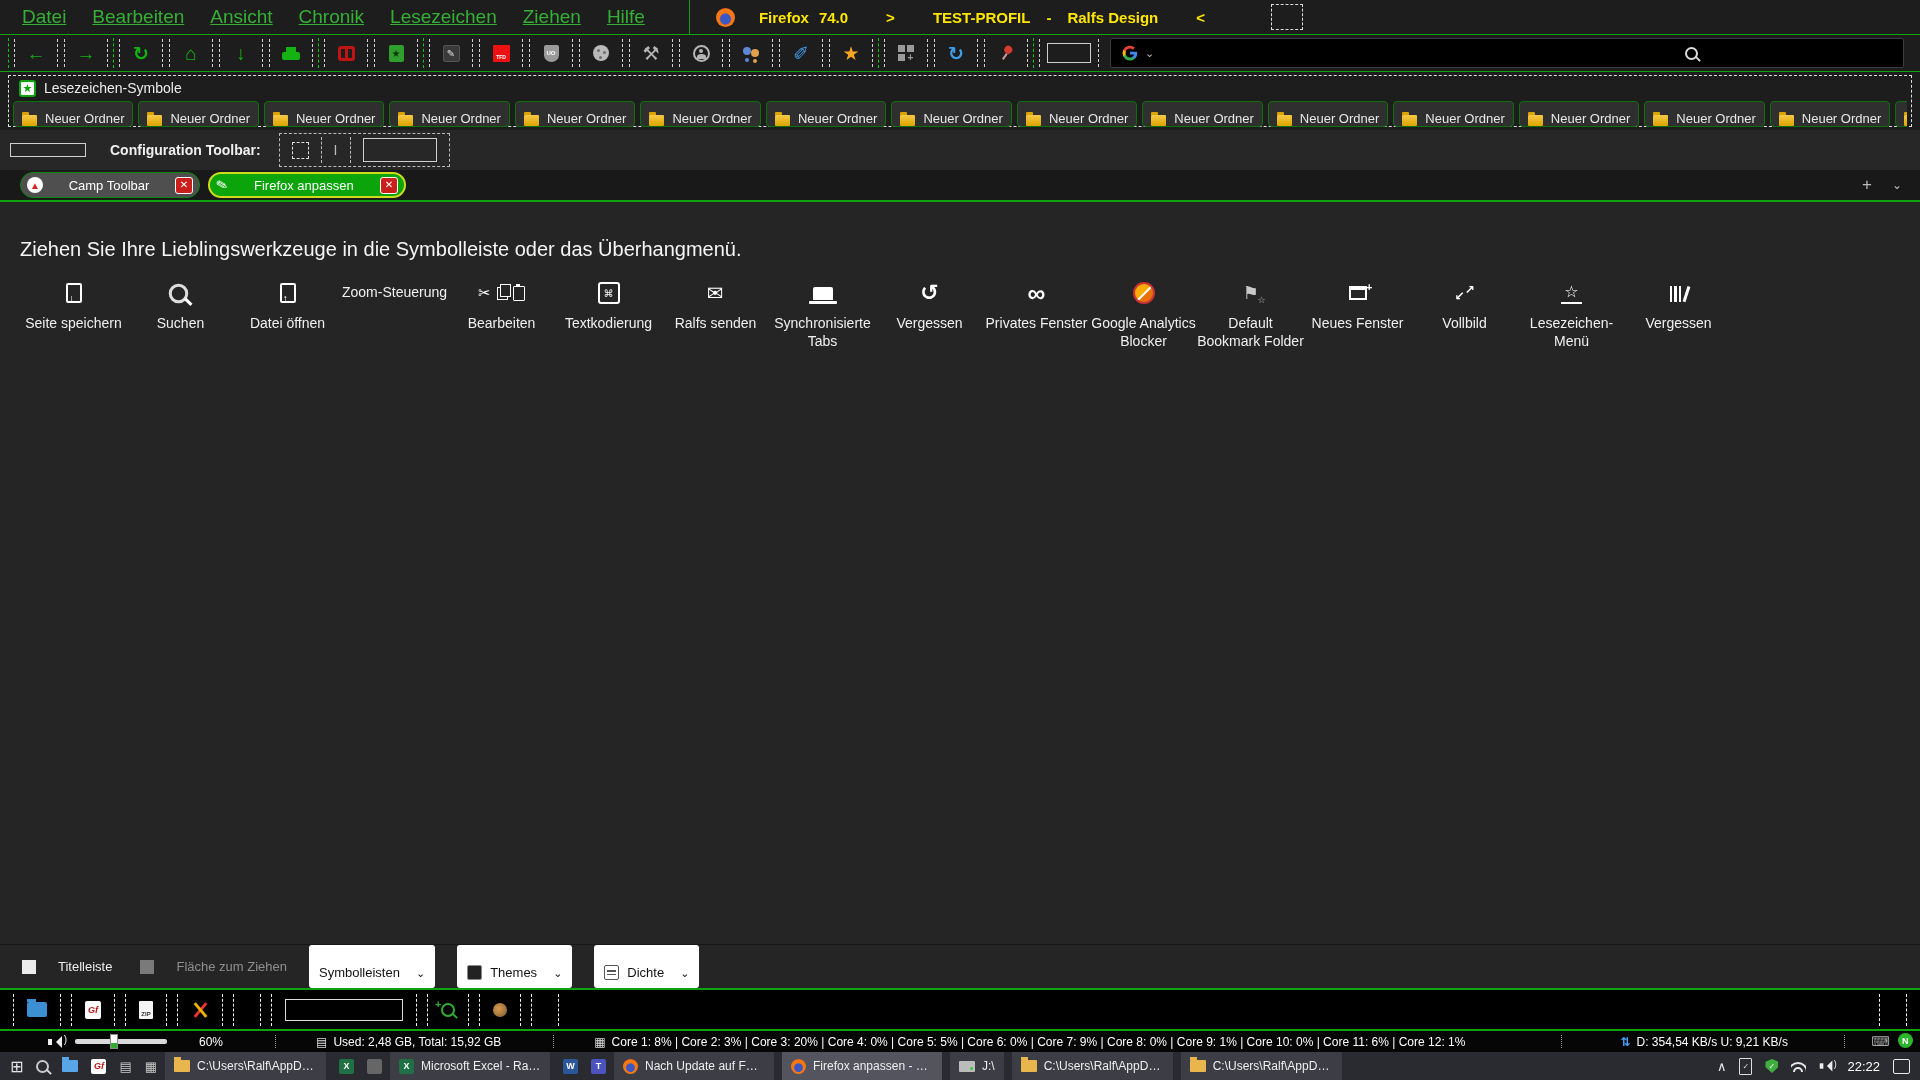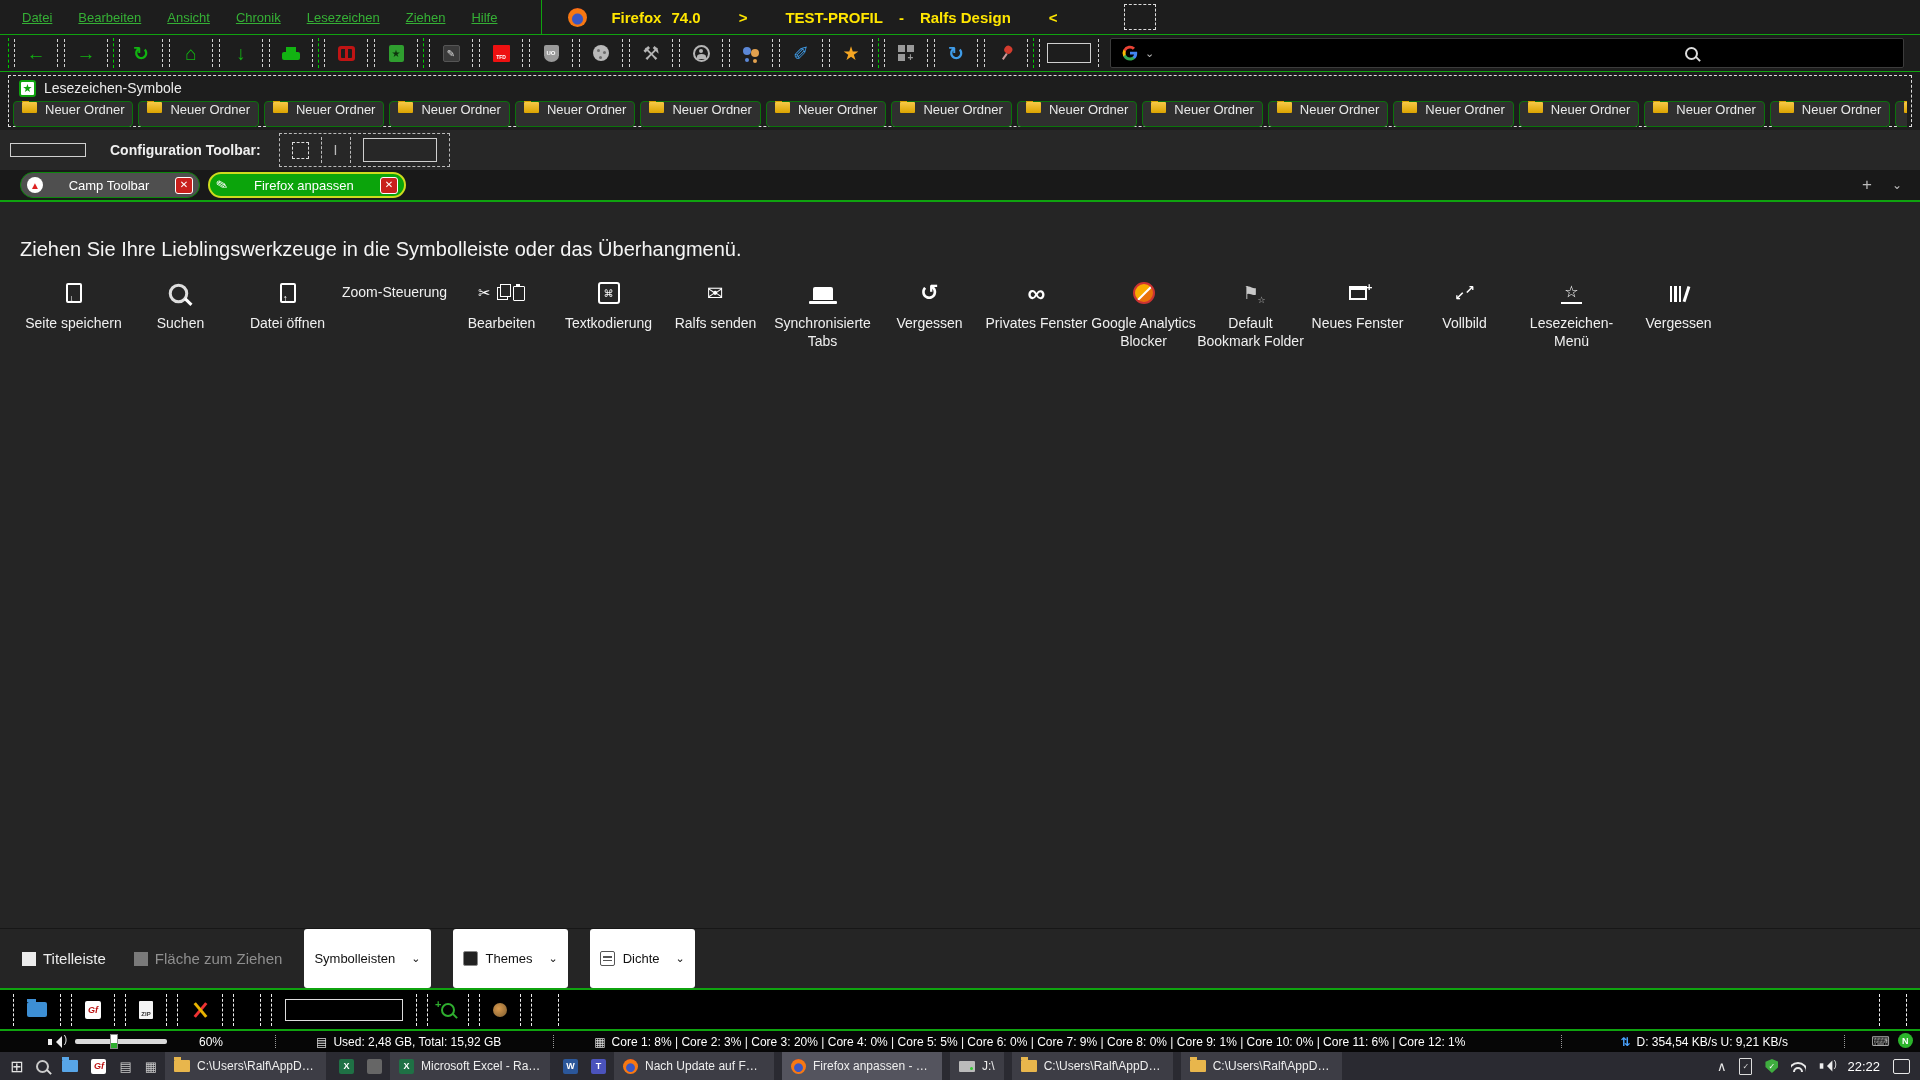--- a/index.html
+++ b/index.html
@@ -2,21 +2,21 @@
 <html><head>
 <meta charset="utf-8">
 <style>
   html,body{margin:0;padding:0}
   body{width:1920px;height:1080px;overflow:hidden;background:#252525;
        font-family:"Liberation Sans","DejaVu Sans",sans-serif;
        display:flex;flex-direction:column}
   
   .menubar{flex:0 0 34px;background:#1d1d1d;display:flex;align-items:center;border-bottom:1px solid #0fa30f}
   .menu-wrap{display:flex;gap:26px;margin-left:22px}
-  .menu-item{color:#35b035;font-size:13px;text-decoration:underline;cursor:default;white-space:nowrap}
+  .menu-item{color:#35b035;font-size:19px;text-decoration:underline;cursor:default;white-space:nowrap}
   .vsep{width:0;border-left:1px solid #0fa30f;height:34px;margin-left:44px}
   .ffx{width:19px;height:19px;border-radius:50%;display:inline-block;flex:0 0 auto;
        background:radial-gradient(circle at 50% 58%,#3a57c4 0 34%,#f77812 42% 70%,#e8332b 78%,#a9125e 100%)}
   .menubar .ffx{margin-left:26px}
   .title-parts{display:flex;align-items:center;color:#ffe600;font-weight:bold;font-size:15px;margin-left:24px;white-space:nowrap}
   .tp-gap{margin-left:38px}
   .dash-spacer{width:30px;height:24px;border:1px dashed rgba(255,255,255,.85);margin-left:66px}
   
   .navbar{flex:0 0 36px;background:#1d1d1d;display:flex;align-items:center;border-bottom:1px solid #0fa30f;padding:0 6px}
   .tcell{width:42px;height:28px;margin:0 3px;display:flex;align-items:center;justify-content:center;
@@ -56,21 +56,21 @@
   .lensw::after{content:"";position:absolute;right:-3px;bottom:-4px;width:2px;height:6px;background:#ddd;transform:rotate(-45deg)}
   .urlbar .sp{flex:1}
   .urlbar .lensw{margin-right:195px}
   
   .bookmarks{flex:0 0 58px;background:#1d1d1d;padding:3px 8px 0;box-sizing:border-box}
   .bm-box{border:1px dashed rgba(255,255,255,.85);height:52px;padding:2px 4px;box-sizing:border-box}
   .bm-head{display:flex;align-items:center;gap:8px;height:20px;margin-left:6px}
   .star-box{width:17px;height:17px;background:#fff;border:2px solid #0fa30f;border-radius:3px;color:#0fa30f;font-size:11px;display:flex;align-items:center;justify-content:center;box-sizing:border-box}
   .bm-label{color:#ececec;font-size:14px}
   .bm-row{display:flex;gap:5px;margin-top:3px;overflow:hidden}
-  .bm-btn{flex:0 0 106px;height:26px;background:#2f2f2f;border:1px solid #0b720b;border-radius:4px;display:flex;align-items:flex-start;gap:8px;padding:0 8px;box-sizing:border-box}
+  .bm-btn{flex:0 0 106px;height:26px;background:#2f2f2f;border:1px solid #0b720b;border-radius:4px;display:flex;align-items:flex-end;gap:8px;padding:0 8px;box-sizing:border-box}
   .bm-btn .lbl{color:#e8e8e8;font-size:13px;white-space:nowrap}
   .folder-ic{width:15px;height:11px;background:linear-gradient(#f7c948,#dba400);border-radius:1px;position:relative;flex:0 0 15px}
   .folder-ic::before{content:"";position:absolute;left:0;top:-3px;width:7px;height:3px;background:#dba400;border-radius:1px 1px 0 0}
   
   .configrow{flex:0 0 40px;background:#272727;display:flex;align-items:center}
   .outline-bar{width:74px;height:12px;border:1px solid #cfcfcf;margin-left:10px}
   .config-label{color:#f0f0f0;font-weight:bold;font-size:14px;margin-left:24px;white-space:nowrap}
   .config-cluster{display:flex;align-items:center;height:34px;border:1px dashed #bbb;margin-left:18px;padding:0 12px;gap:12px;box-sizing:border-box}
   .mini-dashed{width:15px;height:15px;border:1.5px dashed #ddd}
   .cluster-div{width:0;height:26px;border-left:1px dashed #bbb}
@@ -122,23 +122,23 @@
   .bmstar{font-size:16px;color:#fff;border-bottom:2px solid #fff;padding:0 3px 1px}
   .libic{display:flex;align-items:flex-end;gap:2px;height:17px}
   .libic i{width:2.5px;height:16px;background:#fff}
   .libic b{width:2.5px;height:16px;background:#fff;transform:rotate(18deg);margin-left:2px}
   
   .footerbar{flex:0 0 38px;background:#252525;display:flex;align-items:center;border-top:1px solid #171717}
   .ckwrap{display:flex;align-items:center;margin-left:22px}
   .ckwrap2{margin-left:28px}
   .cb{width:14px;height:14px;background:#ececec;display:inline-block}
   .cb.dis{background:#7a7a7a}
-  .cklabel{color:#ececec;font-size:15px;margin-left:7px;white-space:nowrap}
+  .cklabel{color:#ececec;font-size:13px;margin-left:22px;white-space:nowrap}
   .cklabel.dis{color:#8f8f8f}
-  .dropbtn{height:27px;background:#fff;color:#111;border-radius:3px;display:flex;align-items:center;padding:16px 10px;font-size:13px;margin-left:22px;gap:8px;white-space:nowrap}
+  .dropbtn{height:27px;background:#fff;color:#111;border-radius:3px;display:flex;align-items:flex-end;padding:8px 10px;font-size:13px;margin-left:22px;gap:8px;white-space:nowrap}
   .dropbtn .dchev{font-size:11px;margin-left:8px}
   .thico{width:15px;height:15px;background:#222;border:1px solid #888;border-radius:2px;box-sizing:border-box}
   .deico{width:15px;height:15px;border:1px solid #555;border-radius:2px;display:flex;flex-direction:column;justify-content:space-evenly;padding:2px;box-sizing:border-box}
   .deico i{height:1.5px;background:#555}
   
   .clockbar{flex:0 0 43px;background:#000;border-top:2px solid #0fa30f;border-bottom:2px solid #0fa30f;display:flex;align-items:center;box-sizing:border-box;padding:0 8px}
   .dcell{height:32px;border-left:1px dashed #eee;border-right:1px dashed #eee;display:flex;align-items:center;justify-content:center;padding:0 13px;margin:0 5px;flex:0 0 auto}
   .dcell.empty{width:26px;padding:0}
   .cfolder{width:20px;height:15px;background:#3d8fd4;border-radius:2px;position:relative}
   .cfolder::before{content:"";position:absolute;top:-3px;left:0;width:9px;height:3px;background:#3d8fd4}

